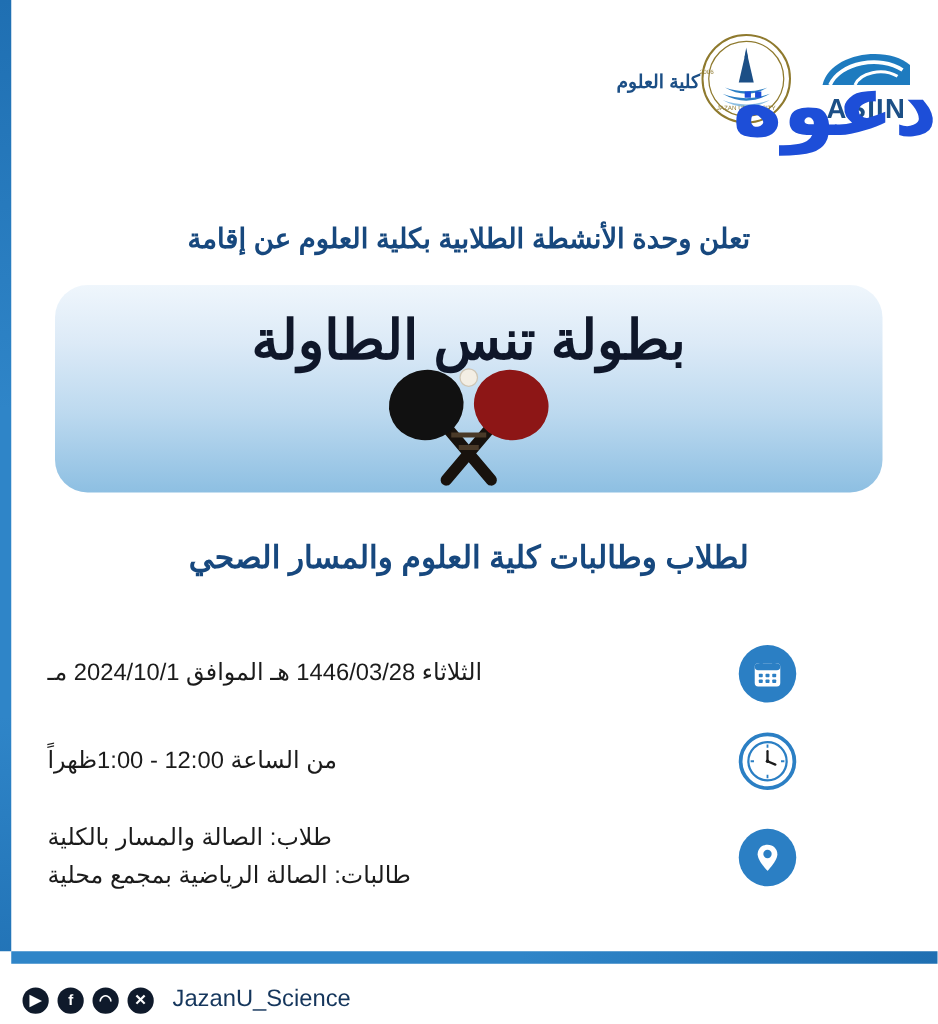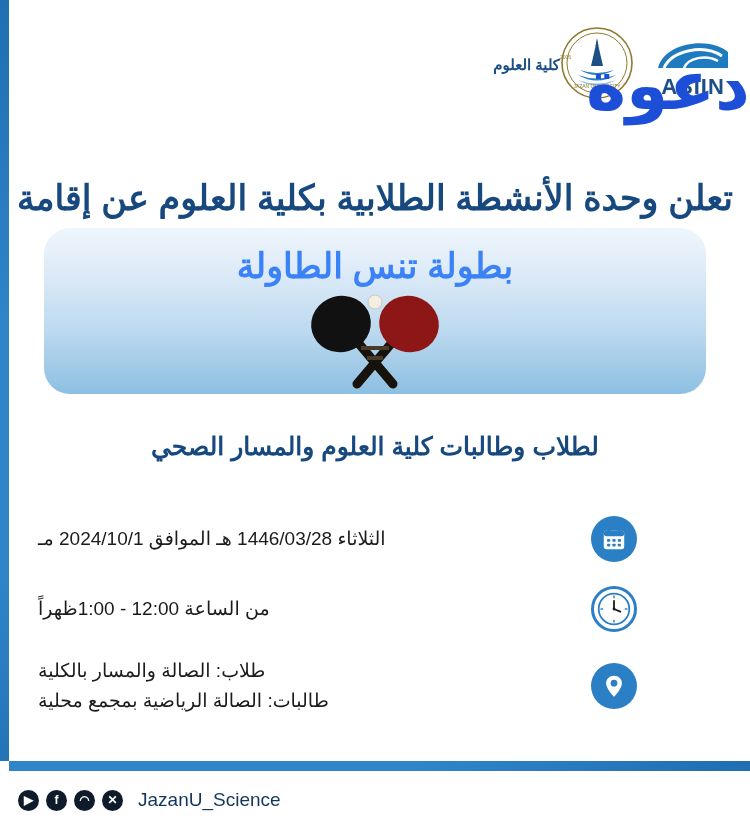--- a/index.html
+++ b/index.html
@@ -88,42 +88,42 @@
     font-weight: bold;
     color: #1d4ed8;
     line-height: 1;
     letter-spacing: -6px;
   }
   .announce {
     position: absolute;
     top: 178px;
     left: 0; right: 0;
     text-align: center;
-    font-size: 35px;
+    font-size: 22px;
     font-weight: bold;
     color: #17487e;
   }
   
   .panel {
     position: absolute;
     top: 228px;
     left: 44px;
     width: 662px;
     height: 166px;
     border-radius: 26px;
     background: linear-gradient(180deg, #eff6fc 0%, #dceaf7 28%, #bcd9ef 62%, #8dbfe2 100%);
   }
   .panel-title {
     position: absolute;
     top: 246px;
     left: 0; right: 0;
     text-align: center;
-    font-size: 35px;
-    font-weight: bold;
-    color: #3b82f6;
+    font-size: 44px;
+    font-weight: bold;
+    color: #0f172a;
   }
   .paddles {
     position: absolute;
     top: 288px;
     left: 0; right: 0;
     height: 104px;
     display: flex;
     justify-content: center;
   }
   .subtitle {

